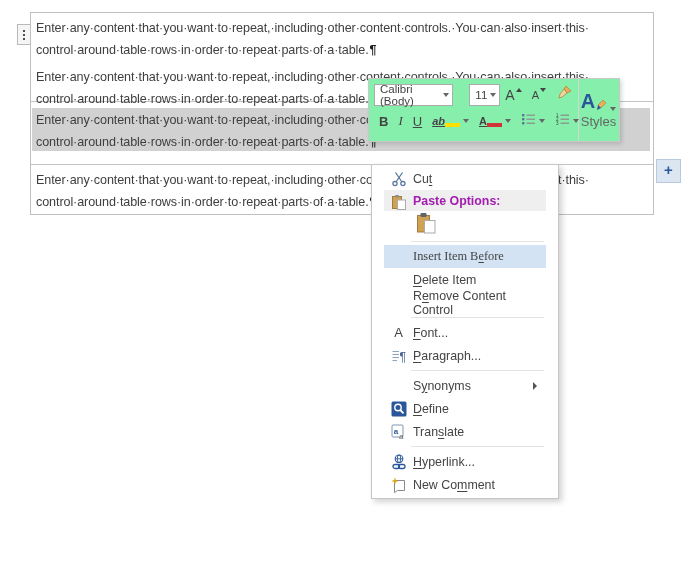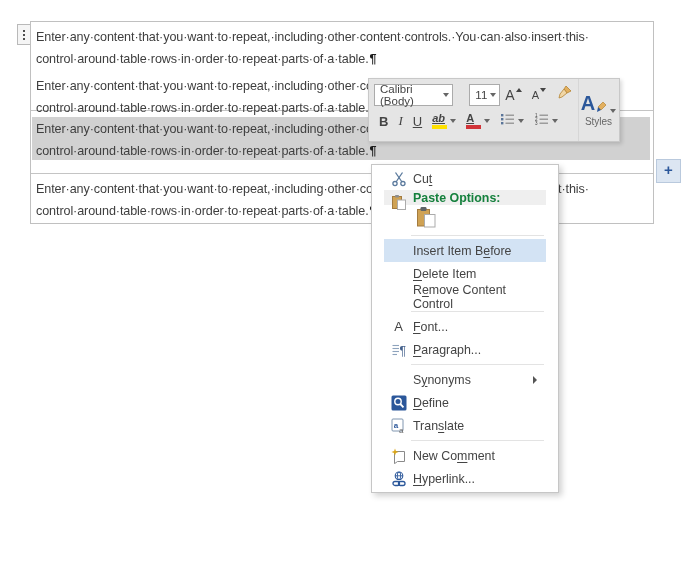--- a/index.html
+++ b/index.html
@@ -1,72 +1,72 @@
 <!DOCTYPE html>
 <html style="--accent-blue: #2b579a; --menu-highlight: #d3e3f4; --selection-gray: #d1d1d1; --highlight-yellow: #ffe100; --font-color-red: #d13438;"><head>
 <meta charset="utf-8">
 <style>
   html,body{margin:0;padding:0;}
   body{width:696px;height:583px;position:relative;background:#fff;overflow:hidden;
        font-family:"Liberation Sans",sans-serif;-webkit-font-smoothing:antialiased;}
   
-  .doc-box{position:absolute;left:30px;top:21px;width:622px;height:201px;border:1px solid #c0c0c0;background:#fff;}
+  .doc-box{position:absolute;left:30px;top:12px;width:622px;height:201px;border:1px solid #c0c0c0;background:#fff;}
   .cc-handle{position:absolute;left:17px;top:24px;width:12px;height:19px;border:1px solid #b9b9b9;background:#f5f5f5;
              display:flex;flex-direction:column;align-items:center;justify-content:center;gap:2px;cursor:move;}
   .cc-handle i{width:2px;height:2px;background:#4d4d4d;display:block;}
   .selection-block{position:absolute;left:1px;right:3px;top:95px;height:43px;background:var(--selection-gray,#d1d1d1);}
   .item-boundary{position:absolute;left:0;right:0;height:1px;background:#c4c4c4;}
   .boundary-a{top:88px;} .boundary-b{top:151px;}
   .para{position:absolute;left:5px;width:612px;height:44px;overflow:hidden;
         font-size:12.6px;letter-spacing:-0.1px;line-height:22px;color:#3e3e3e;cursor:text;}
   .para .line{white-space:nowrap;height:22px;}
   .para1{top:4px;} .para2{top:53px;} .para3{top:96px;} .para4{top:156px;}
   .pilcrow{color:#1c1c1c;font-weight:bold;margin-left:1px;}
   .add-btn{position:absolute;left:656px;top:159px;width:23px;height:22px;background:#dce6f2;border:1px solid #b9c9dd;
            color:var(--accent-blue,#2b579a);font-size:15px;font-weight:bold;text-align:center;line-height:20px;cursor:pointer;}
   
-  .mini-toolbar{position:absolute;left:368px;top:78px;width:250px;height:62px;background:#e5e5e5;border:1px solid #c8c8c8;
+  .mini-toolbar{position:absolute;left:368px;top:78px;width:250px;height:62px;background:#86efac;border:1px solid #c8c8c8;
                 box-shadow:2px 2px 4px rgba(0,0,0,.15);display:flex;z-index:20;}
   .mt-main{width:209px;padding:3px 0 0 5px;box-sizing:border-box;}
   .mt-row{display:flex;align-items:center;height:26px;}
   .combo{border:1px solid #ababab;background:#fff;height:20px;display:flex;align-items:center;
          padding:0 3px 0 5px;font-size:11.5px;color:#444;cursor:pointer;}
   .combo-font{width:88px;justify-content:space-between;}
   .combo-size{width:27px;justify-content:flex-end;margin-left:16px;}
   .dd-caret{width:0;height:0;border-left:3.5px solid transparent;border-right:3.5px solid transparent;
             border-top:4px solid #666;margin-left:3px;}
   .mt-btn{height:22px;display:flex;align-items:center;justify-content:center;padding:0 3px;margin:0 1px;
           color:#444;cursor:pointer;border:1px solid transparent;position:relative;}
   .fx-grow{font-size:14px;} .fx-shrink{font-size:11px;}
   .fx-caret-up{width:0;height:0;border-left:3px solid transparent;border-right:3px solid transparent;
                border-bottom:4px solid #444;margin:-10px 0 0 1px;}
   .fx-caret-dn{width:0;height:0;border-left:3px solid transparent;border-right:3px solid transparent;
                border-top:4px solid #444;margin:-10px 0 0 1px;}
   .b-bold{font-weight:bold;font-size:13px;}
   .b-italic{font-style:italic;font-family:"Liberation Serif",serif;font-size:13px;}
   .b-underline{text-decoration:underline;font-size:13px;}
-  .stacked{display:flex;flex-direction:column;align-items:flex-start;line-height:1;text-decoration:underline;}
+  .stacked{display:flex;flex-direction:row;align-items:flex-end;line-height:1;text-decoration:underline;}
   .stacked .glyph{font-size:11px;font-weight:bold;}
   .color-bar{width:15px;height:4px;margin-top:1px;}
   .bar-yellow{background:var(--highlight-yellow,#ffe100);}
   .bar-red{background:var(--font-color-red,#d13438);}
   .mt-styles{width:39px;border-left:1px solid #d6d6d6;display:flex;flex-direction:column;align-items:center;
              justify-content:center;cursor:pointer;}
   .styles-letter{font-size:20px;font-weight:bold;color:var(--accent-blue,#2b579a);line-height:20px;}
-  .styles-label{font-size:10px;color:#666;margin-top:3px;}
+  .styles-label{font-size:13px;color:#666;margin-top:3px;}
   .styles-top{display:flex;align-items:flex-end;}
   
   .context-menu{position:absolute;left:371px;top:164px;width:188px;background:#fff;border:1px solid #c6c6c6;
                 box-shadow:3px 3px 6px rgba(0,0,0,.18);padding:2px 12px;z-index:30;box-sizing:border-box;}
   .menu-item{position:relative;height:23px;display:flex;align-items:center;padding-left:29px;
              font-size:12.4px;color:#444;cursor:pointer;}
-  .menu-item.highlighted{background:var(--menu-highlight,#d3e3f4);}
+  .menu-item.highlighted{background:var(--menu-highlight,#d3e3f4);font-family:Liberation Serif, serif;}
   .menu-icon{position:absolute;left:5px;top:0;width:19px;height:23px;display:flex;align-items:center;justify-content:center;}
-  .menu-header{position:relative;height:15px;display:flex;align-items:center;padding-left:29px;background:#efefef;
-               font-size:12.4px;font-weight:bold;color:#15803d;}
+  .menu-header{position:relative;height:21px;display:flex;align-items:center;padding-left:29px;background:#efefef;
+               font-size:12.4px;font-weight:bold;color:#a21caf;}
   .paste-row{position:relative;height:27px;display:flex;align-items:center;padding-left:29px;}
   .paste-opt-btn{width:24px;height:24px;display:flex;align-items:center;justify-content:center;cursor:pointer;
                  border:1px solid transparent;}
   .menu-separator{height:1px;background:#e3e3e3;margin:3px 2px 3px 27px;}
   .submenu-arrow{position:absolute;right:9px;top:7.5px;width:0;height:0;
                  border-top:4px solid transparent;border-bottom:4px solid transparent;border-left:4.5px solid #555;}
   .accel u{text-underline-offset:1.5px;}
   .font-a-glyph{font-size:13px;color:#444;font-weight:normal;}
 </style>
 </head>
@@ -285,31 +285,31 @@
           <text x="2.8" y="9.5" font-size="8" font-weight="bold" fill="#2b579a">a</text>
           <text x="8" y="15" font-size="8" fill="#666">a</text>
         </svg>
       </span>
       <span class="accel">Tran<u>s</u>late</span>
     </div>
     <div class="menu-separator"></div>
     <div class="menu-item">
       <span class="menu-icon">
         <svg width="16" height="16" viewBox="0 0 16 16">
-          <path d="M3.5 3.5 h10 v10 h-7 l-3 2.2 z" fill="#fff" stroke="#8a8a8a"></path>
-          <path d="M4 0.5 L4.9 3.1 L7.5 4 L4.9 4.9 L4 7.5 L3.1 4.9 L0.5 4 L3.1 3.1 Z" fill="#dba617"></path>
-        </svg>
-      </span>
-      <span class="accel">New Co<u>m</u>ment</span>
-    </div>
-    <div class="menu-item">
-      <span class="menu-icon">
-        <svg width="16" height="16" viewBox="0 0 16 16">
           <circle cx="8" cy="4.8" r="3.8" fill="none" stroke="#2b579a" stroke-width="1.1"></circle>
           <ellipse cx="8" cy="4.8" rx="1.7" ry="3.8" fill="none" stroke="#2b579a" stroke-width="0.9"></ellipse>
           <line x1="4.2" y1="4.8" x2="11.8" y2="4.8" stroke="#2b579a" stroke-width="0.9"></line>
           <rect x="2" y="10.5" width="6.5" height="4" rx="2" fill="none" stroke="#2b579a" stroke-width="1.3"></rect>
           <rect x="7.5" y="10.5" width="6.5" height="4" rx="2" fill="none" stroke="#2b579a" stroke-width="1.3"></rect>
         </svg>
       </span>
       <span class="accel"><u>H</u>yperlink...</span>
     </div>
+    <div class="menu-item">
+      <span class="menu-icon">
+        <svg width="16" height="16" viewBox="0 0 16 16">
+          <path d="M3.5 3.5 h10 v10 h-7 l-3 2.2 z" fill="#fff" stroke="#8a8a8a"></path>
+          <path d="M4 0.5 L4.9 3.1 L7.5 4 L4.9 4.9 L4 7.5 L3.1 4.9 L0.5 4 L3.1 3.1 Z" fill="#dba617"></path>
+        </svg>
+      </span>
+      <span class="accel">New Co<u>m</u>ment</span>
+    </div>
   </div>
 
 </body></html>

